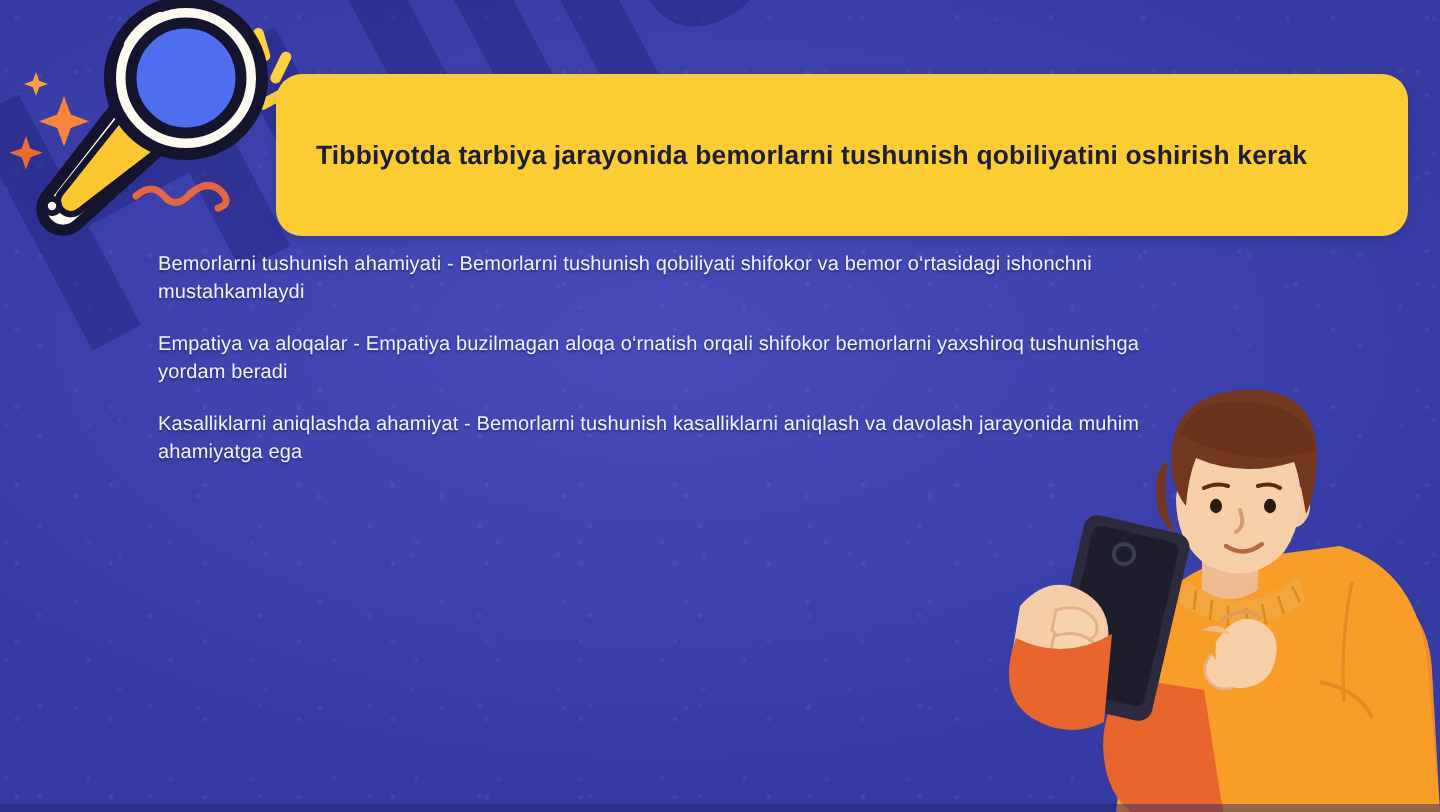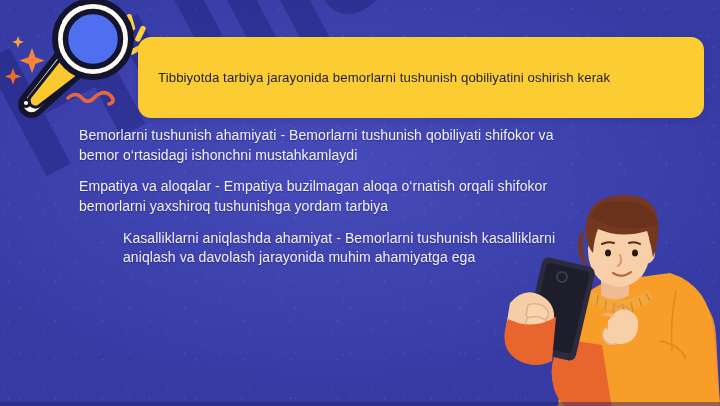--- a/index.html
+++ b/index.html
@@ -70,38 +70,39 @@
     border-radius:13px;
     display:flex; align-items:center;
     padding:0 20px;
     box-shadow:0 2px 6px rgba(20,22,90,.18);
   }
   .title-banner .title-text {
     font-size:13.2px;
     color:#1c1d36;
     line-height:1.35;
     letter-spacing:.1px;
+    font-weight:bold;
   }
 
   
   .body-list {
     position:absolute;
     left:79px; top:126px;
     width:500px;
   }
   .body-item {
     color:#f2f2f8;
-    font-size:14px;
+    font-size:10px;
     line-height:1.42;
     margin-bottom:11.5px;
     letter-spacing:.07px;
     text-shadow:0 1px 1px rgba(18,20,80,.45);
     max-width:496px;
   }
-  .body-item:last-child { margin-bottom:0;margin-left:44px; }
+  .body-item:last-child { margin-bottom:0; }
 
   
   .character { position:absolute; right:0; bottom:0; width:240px; height:215px; }
 </style>
 </head>
 <body>
 
 <div class="slide">
 
   <div class="bg-glow"></div>
@@ -141,21 +142,21 @@
       <path d="M93 99 q9 -8 16 -1 q5 6 -2 8"></path>
     </g>
   </svg>
 
   <div class="title-banner">
     <div class="title-text">Tibbiyotda tarbiya jarayonida bemorlarni tushunish qobiliyatini oshirish kerak</div>
   </div>
 
   <div class="body-list">
     <p class="body-item">Bemorlarni tushunish ahamiyati - Bemorlarni tushunish qobiliyati shifokor va bemor o‘rtasidagi ishonchni mustahkamlaydi</p>
-    <p class="body-item">Empatiya va aloqalar - Empatiya buzilmagan aloqa o‘rnatish orqali shifokor bemorlarni yaxshiroq tushunishga yordam tarbiya</p>
+    <p class="body-item">Empatiya va aloqalar - Empatiya buzilmagan aloqa o‘rnatish orqali shifokor bemorlarni yaxshiroq tushunishga yordam beradi</p>
     <p class="body-item">Kasalliklarni aniqlashda ahamiyat - Bemorlarni tushunish kasalliklarni aniqlash va davolash jarayonida muhim ahamiyatga ega</p>
   </div>
 
   <svg class="character" viewBox="0 0 240 215">
 
     <path d="M196 96 q38 10 40 48 l4 71 h-48 l-8 -62 Z" fill="#f08a2e"></path>
 
     <path d="M86 150 q4 -48 44 -60 l60 -8 q40 12 44 62 l6 71 H78 Z" fill="#f79d28"></path>
 
     <ellipse cx="166" cy="62" rx="9" ry="11" fill="#f5c9a3"></ellipse>

